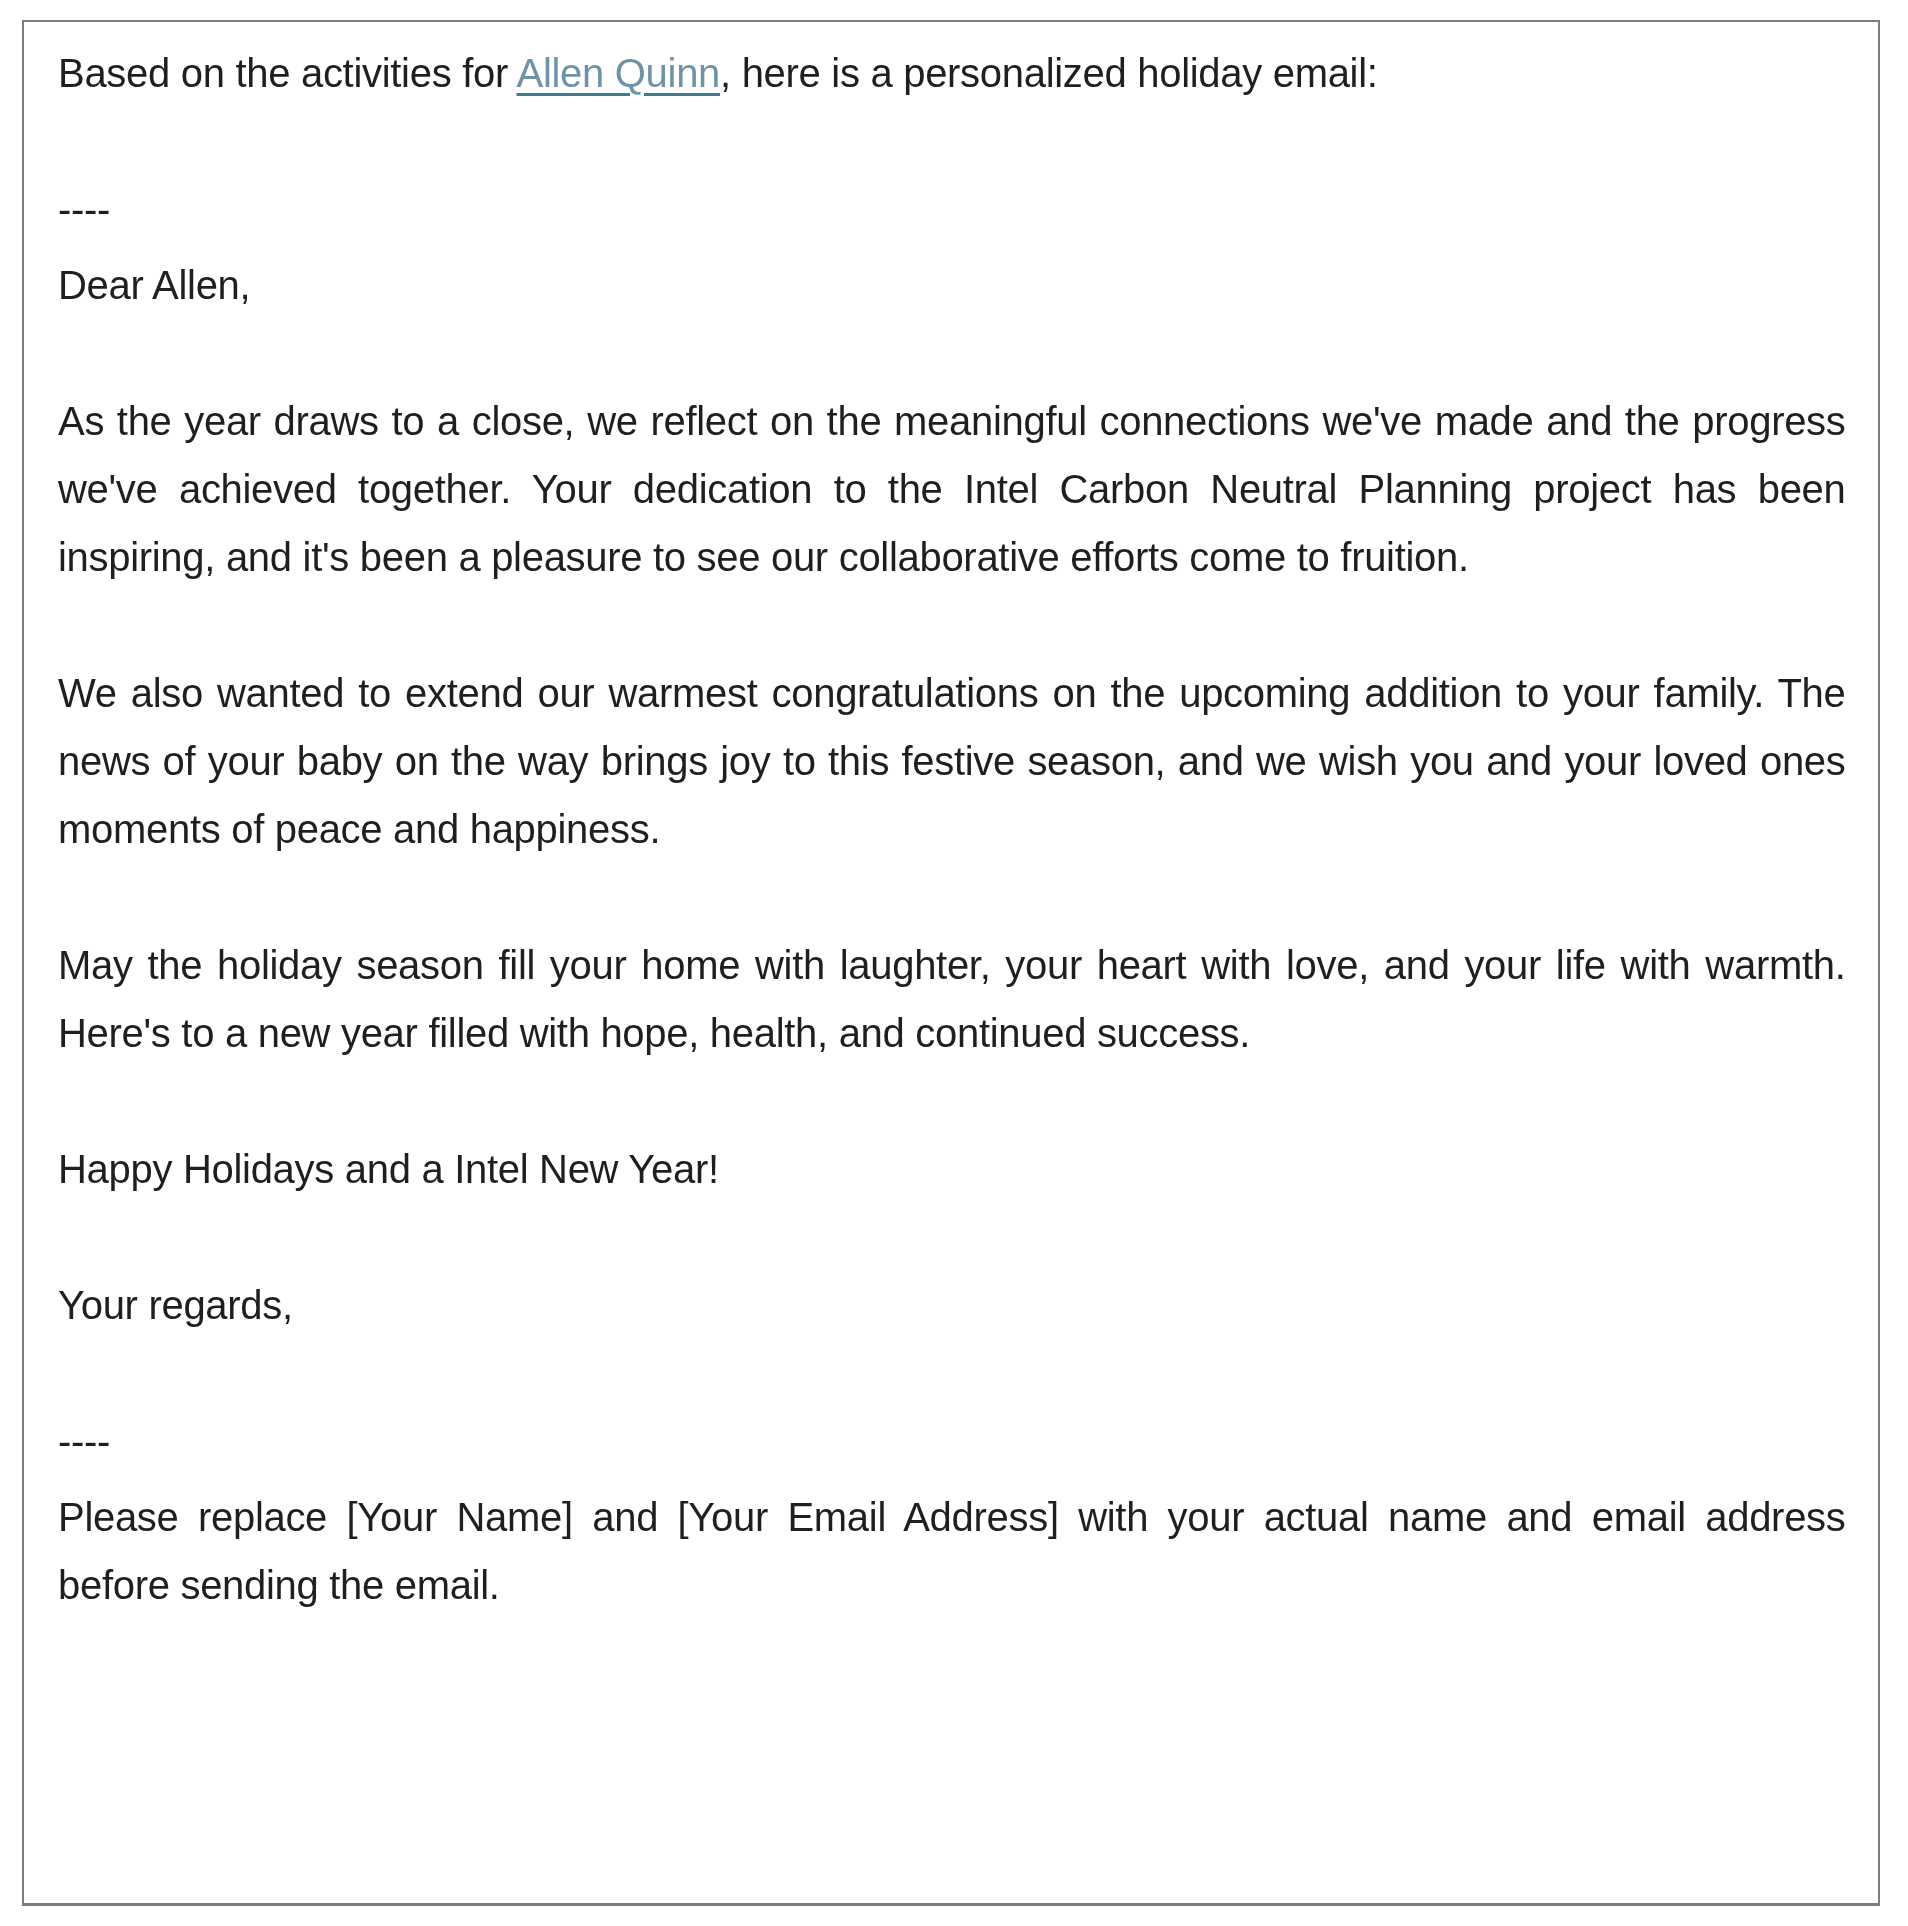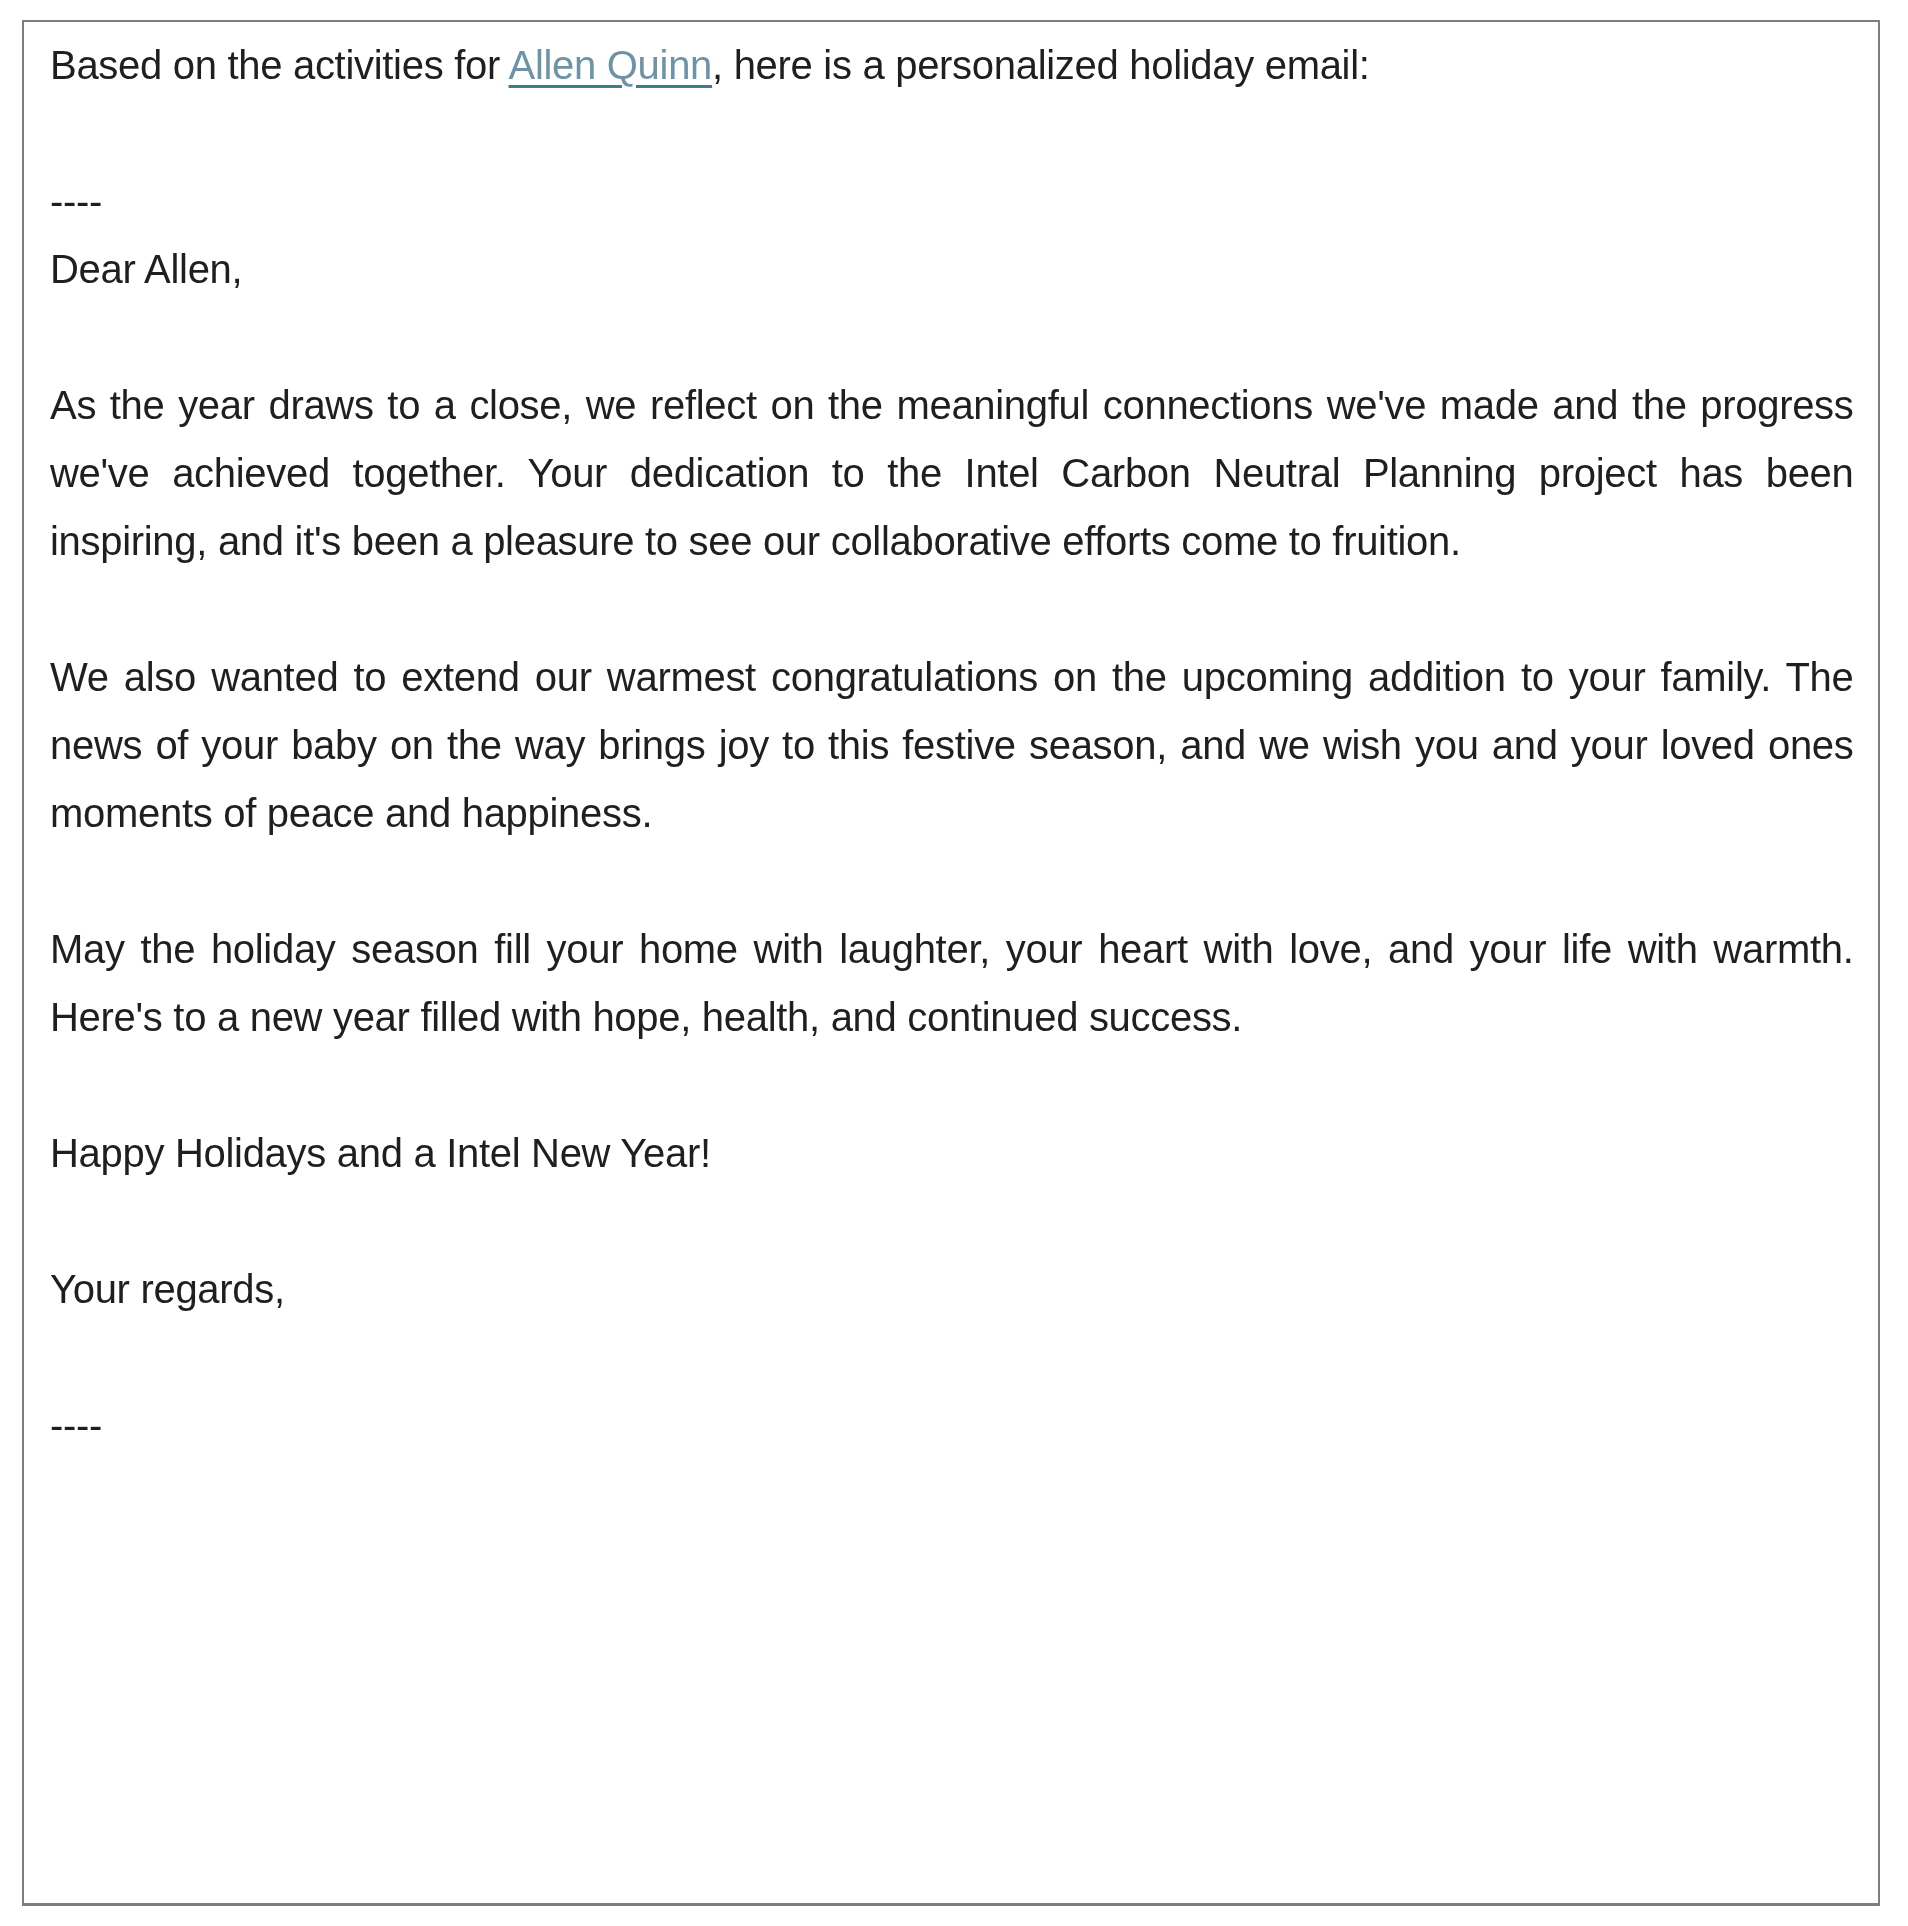--- a/index.html
+++ b/index.html
@@ -25,21 +25,21 @@
     border-bottom-width: 3.7px;
     padding: 9.2px 24px 27.5px 26px;
     background: var(--background);
     color: var(--text);
     font-family: "Liberation Sans", sans-serif;
     font-size: 40px;
     line-height: 68px;
     letter-spacing: -0.3px;
     overflow: hidden;
   }
-  p { margin: 0; }
+  p { margin: 8px; }
   .para { text-align: justify; }
   .gap { margin-top: 68px; }
   .person-link {
     color: var(--link);
     text-decoration: underline;
     text-decoration-color: var(--link-underline);
     text-decoration-thickness: 2.8px;
     text-underline-offset: 6.4px;
     cursor: pointer;
   }
@@ -61,15 +61,16 @@
 
   <p class="para gap">May the holiday season fill your home with laughter, your heart with love, and your life with warmth. Here's to a new year filled with hope, health, and continued success.</p>
 
   <p class="line gap">Happy Holidays and a Intel New Year!</p>
 
   <p class="line gap">Your regards,</p>
 
 
   <p class="line gap">----</p>
 
+  <p class="para">Please replace [Your Name] and [Your Email Address] with your actual name and email address before sending the email.</p>
 
 </div>
 
 
 </body></html>

